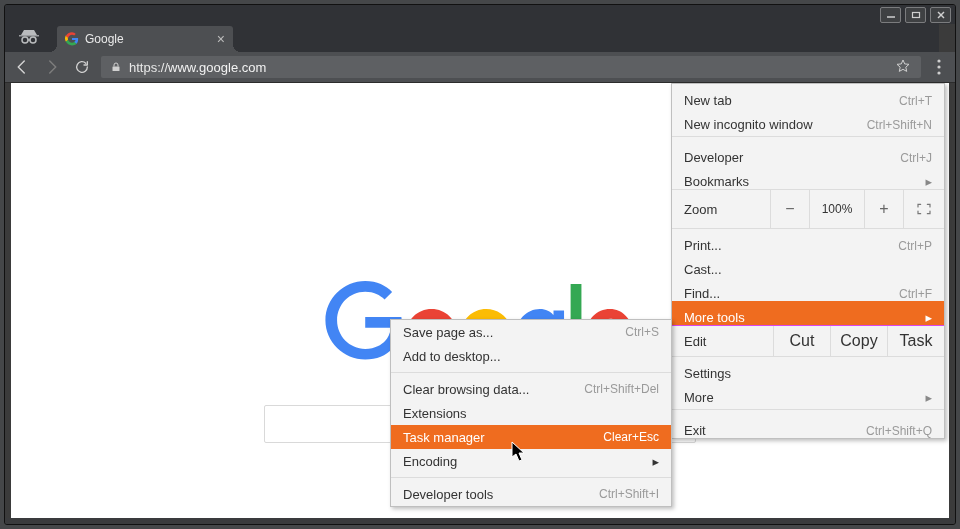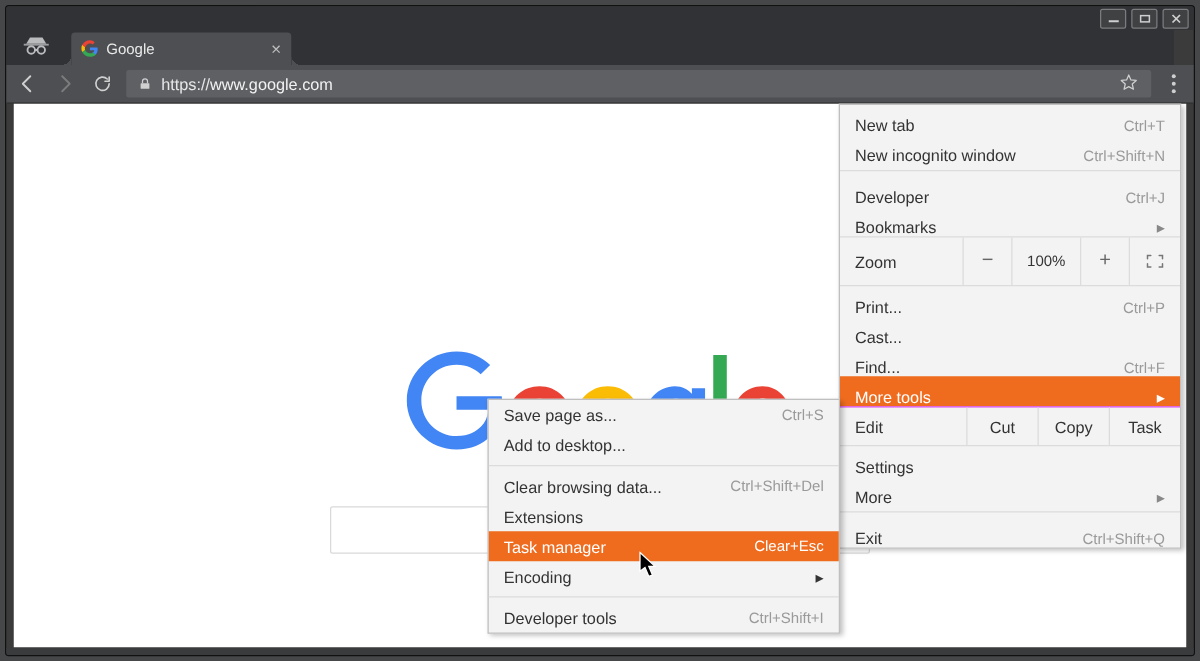--- a/index.html
+++ b/index.html
@@ -52,21 +52,21 @@
 .menu .sep{height:1px;background:#dcdcdc;margin:4px 0}
 .menu .row.hl{background:#ef6c1f;color:#fff}
 .menu .zoomrow{height:38px;display:flex;align-items:stretch;border-top:1px solid #dcdcdc;border-bottom:1px solid #dcdcdc}
 .menu .zoomrow>div{display:flex;align-items:center;justify-content:center;border-left:1px solid #dcdcdc}
 .menu .zoomrow .zlabel{flex:1;border-left:none;justify-content:flex-start;padding-left:12px}
 .menu .zoomrow .zbtn{width:38px;color:#666;font-size:16px}
 .menu .zoomrow .zval{width:54px;font-size:12px}
 .menu .zoomrow .zfs{width:40px}
 .menu .editrow{height:30px;display:flex;align-items:stretch;border-top:1px solid #d946ef;border-bottom:1px solid #dcdcdc}
 .menu .editrow .elabel{flex:1;display:flex;align-items:center;padding-left:12px}
-.menu .editrow .ebtn{width:56px;display:flex;align-items:center;justify-content:center;border-left:1px solid #dcdcdc;font-size:13px}
+.menu .editrow .ebtn{width:56px;display:flex;align-items:center;justify-content:center;border-left:1px solid #dcdcdc;font-size:16px}
 .menu .caret{margin-left:auto;color:#888}
 .menu .row.hl .caret{color:#fff}
 
 
 .submenu{position:absolute;right:283px;top:314px;width:280px;background:#f3f3f3;border:1px solid #bfbfbf;box-shadow:2px 2px 4px rgba(0,0,0,.25);font-size:13px;color:#333}
 .submenu .row{height:24px;display:flex;align-items:center;padding:0 12px;justify-content:center;white-space:nowrap}
 .submenu .row .lbl{flex:1}
 .submenu .row .sc{color:#9a9a9a;font-size:12px}
 .submenu .row.hl{background:#ef6c1f;color:#fff}
 .submenu .row.hl .sc{color:#fff}

